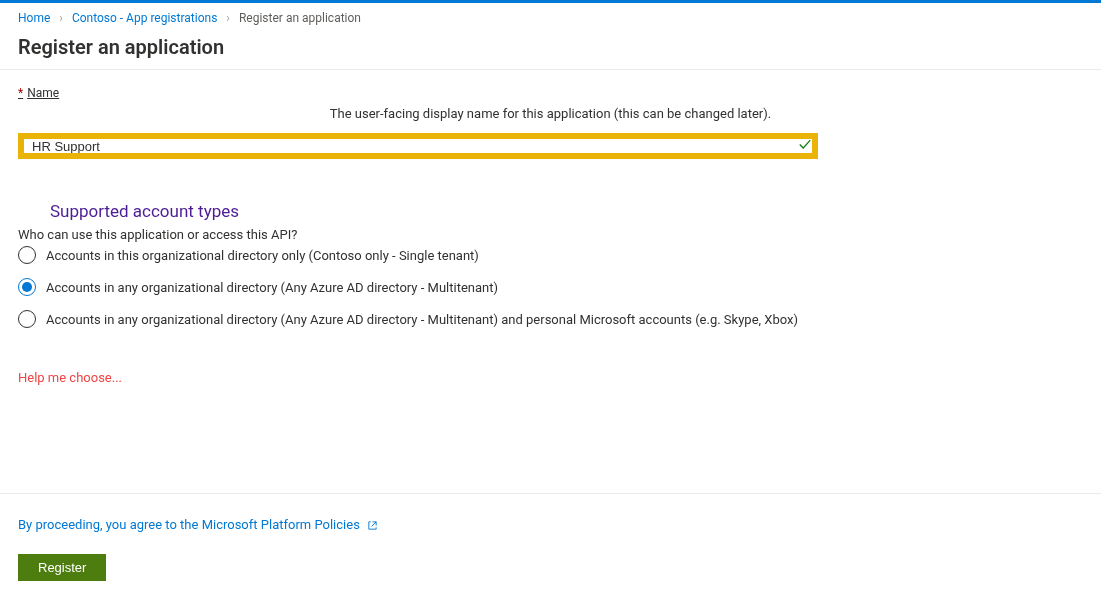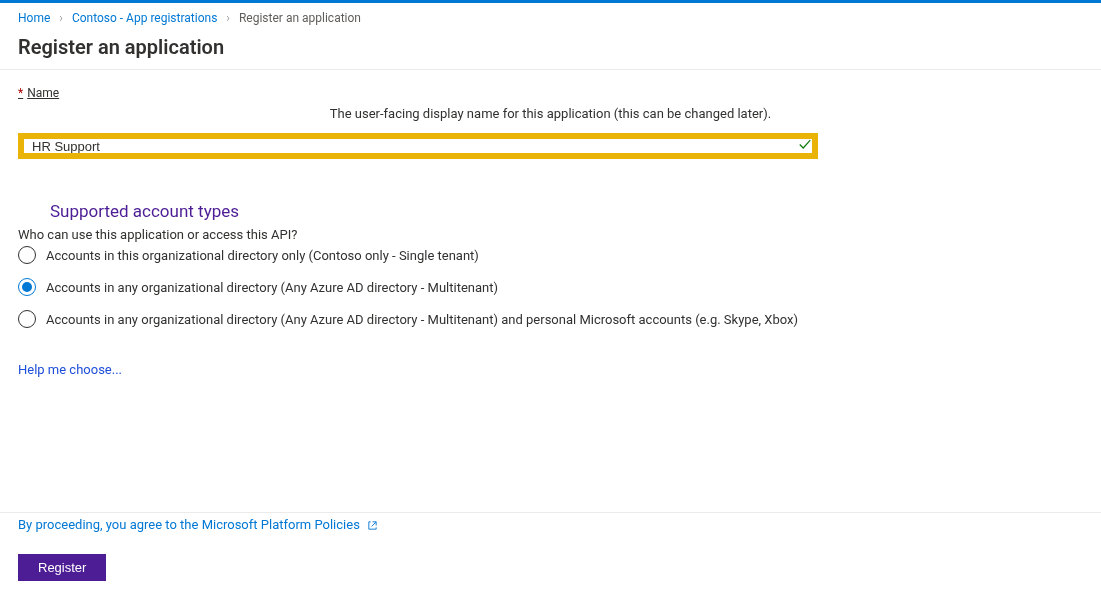--- a/index.html
+++ b/index.html
@@ -107,44 +107,44 @@
     justify-content: center;
     flex-shrink: 0;
   }
   .radio-outer.selected { border-color: #0078d4; }
   .radio-inner {
     width: 10px; height: 10px;
     border-radius: 50%;
     background: #0078d4;
   }
   .help-link {
-    color: #1d4ed8;
+    color: #ef4444;
     text-decoration: none;
     font-size: 13px;
     display: inline-block;
-    margin-top: 20px;
+    margin-top: 28px;
   }
   .footer-area {
     position: absolute;
     bottom: 0; left: 0; right: 0;
     border-top: 1px solid #edebe9;
-    padding: 4px 18px 18px 18px;
+    padding: 23px 18px 18px 18px;
     background: #fff;
   }
   .policy-line {
     font-size: 13px;
     margin-bottom: 20px;
   }
   .policy-line a { color: #0078d4; text-decoration: none; }
   .ext-icon {
     vertical-align: -2px;
     margin-left: 4px;
   }
   .register-btn {
-    background: #4c1d95;
+    background: #4d7c0f;
     color: #fff;
     border: none;
     padding: 6px 20px;
     font-size: 13px;
     cursor: pointer;
   }
   .scroll-cut {
     position: absolute;
     left: 0; right: 0;
     bottom: 110px;

